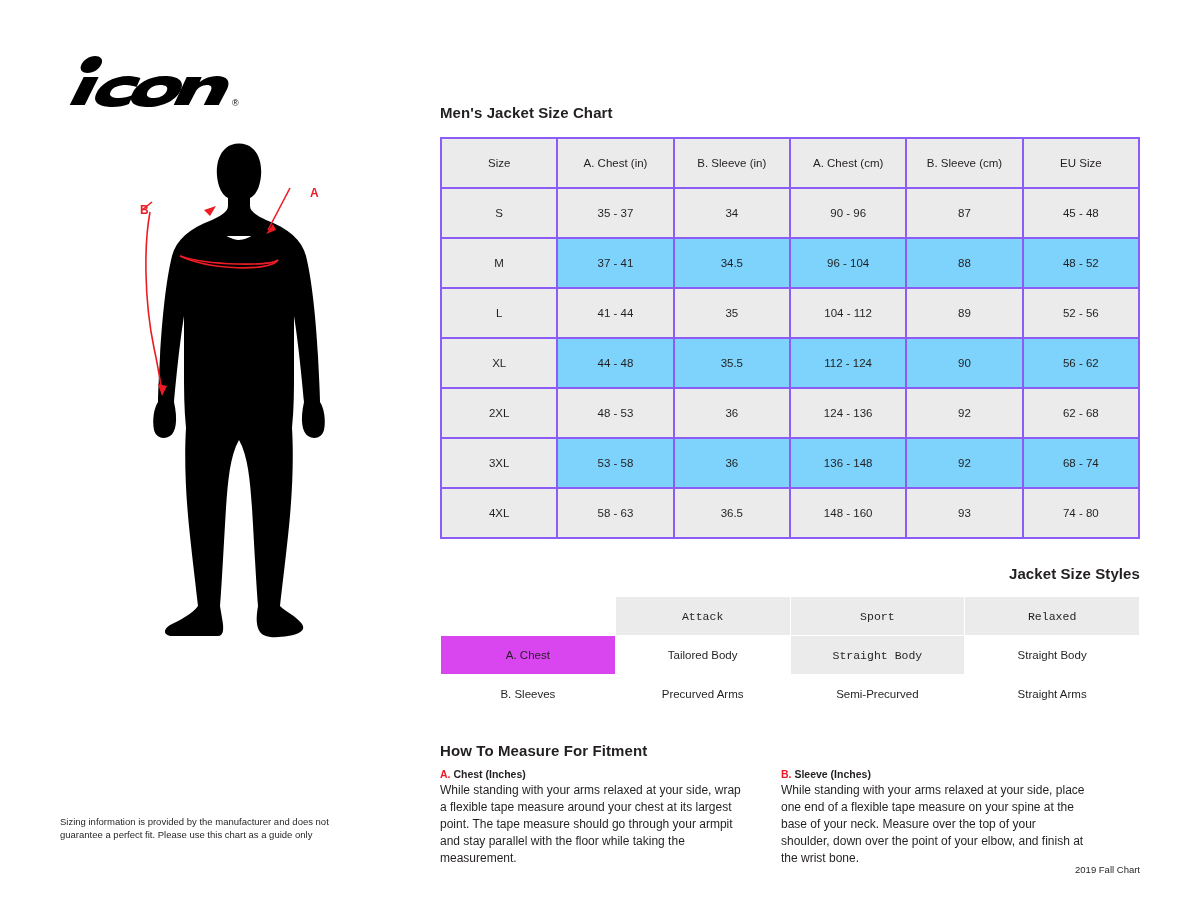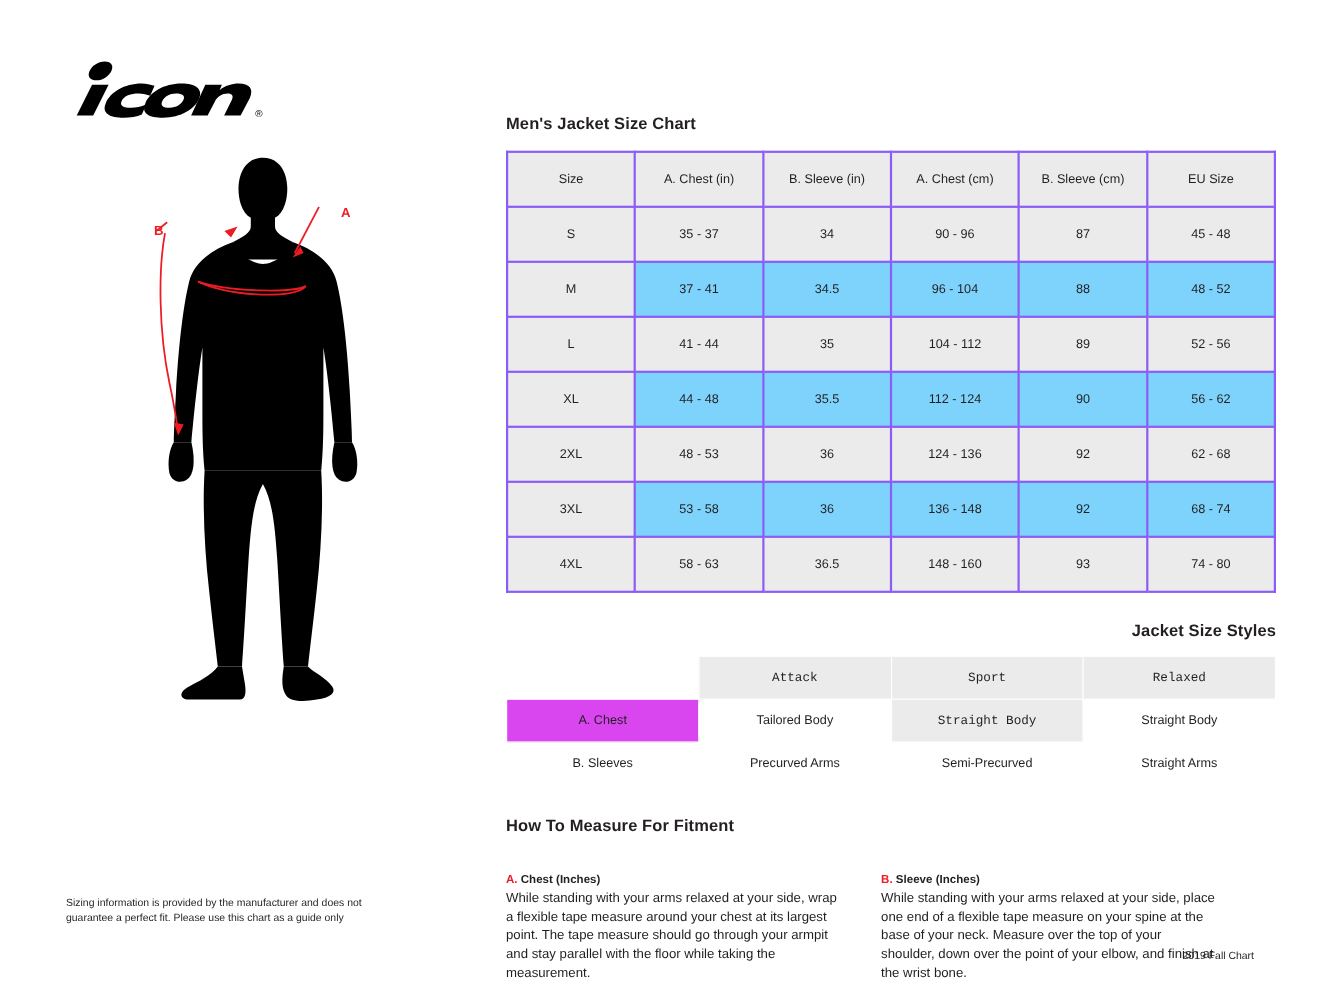--- a/index.html
+++ b/index.html
@@ -52,21 +52,21 @@
     top: 816px;
     width: 300px;
     font-size: 9.5px;
     line-height: 1.35;
     color: #231f20;
   }
 
   
   .right-col {
     position: absolute;
-    left: 460px;
+    left: 440px;
     top: 104px;
     width: 700px;
   }
 
   h2.section-title {
     font-size: 15px;
     font-weight: 700;
     margin: 0 0 16px 0;
     letter-spacing: 0.1px;
   }
@@ -113,21 +113,21 @@
   .styles-table td.colhdr { background: #ebebeb; font-family: Liberation Mono, monospace; }
   .styles-table td.rowhdr { background: #d946ef; }
   .styles-table td.cell { background: #ffffff; }
 
   
   .measure {
     display: flex;
     gap: 36px;
     margin-top: 6px;
   }
-  .measure-col { width: 305px; margin-top: 26px; }
+  .measure-col { width: 305px; }
   .measure-head {
     font-size: 10.5px;
     font-weight: 700;
     margin-bottom: 2px;
   }
   .measure-head .letter { color: #ed1c24; }
   .measure-body {
     font-size: 12px;
     line-height: 1.42;
   }

